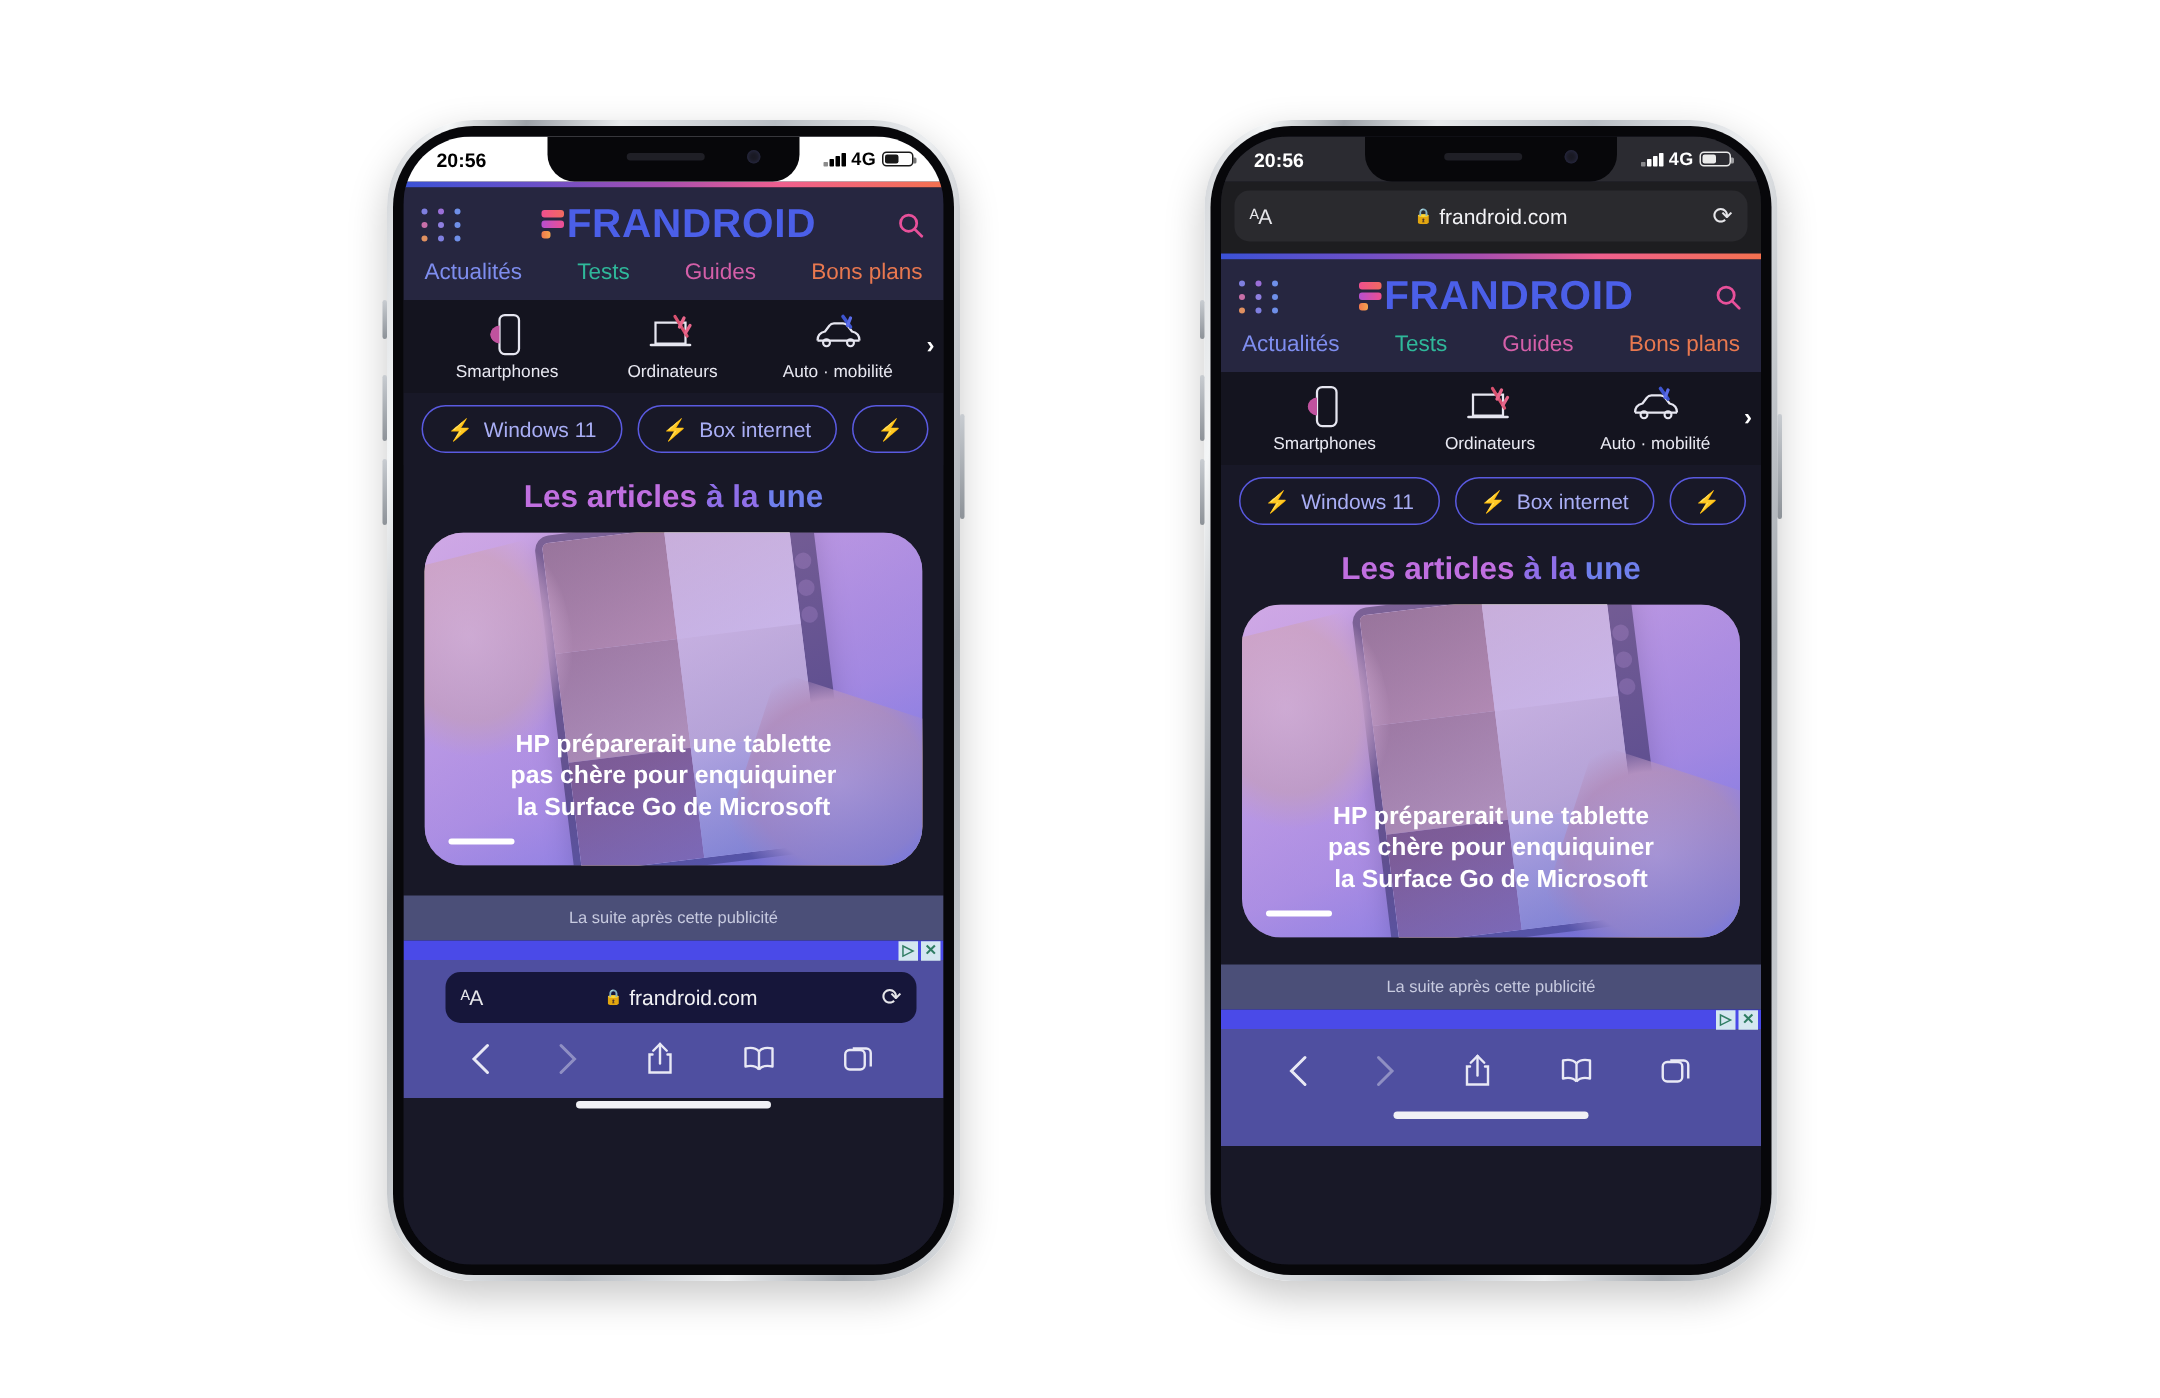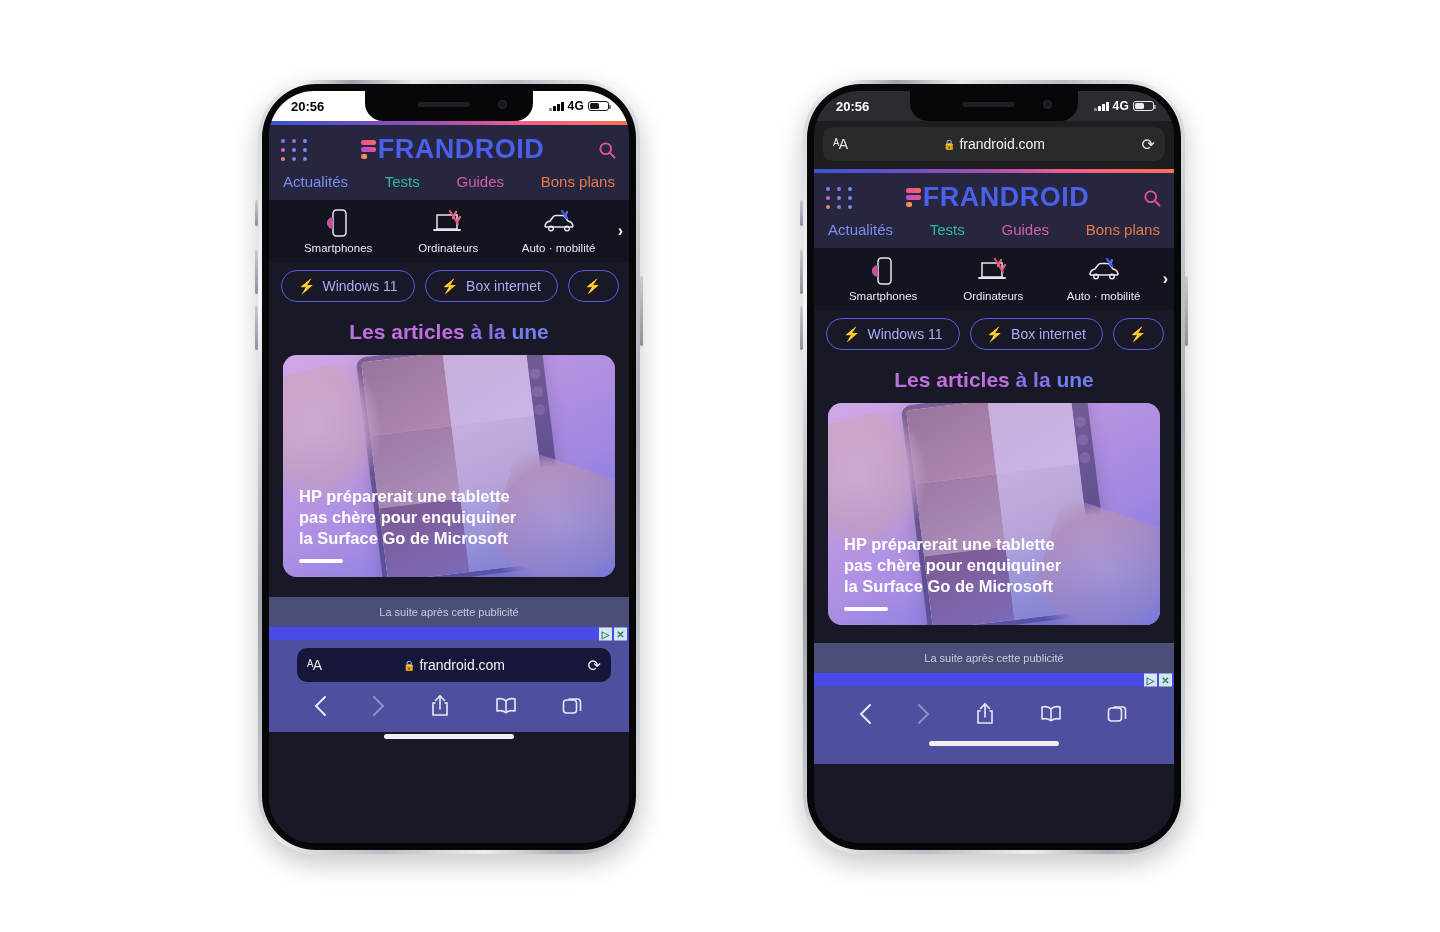--- a/index.html
+++ b/index.html
@@ -118,21 +118,21 @@
   .chip {
     display: flex; align-items: center; gap: 7px;
     border: 1.3px solid #5a5ae0; border-radius: 30px;
     color: #a9aef5; white-space: nowrap; flex: none;
   }
   .chip .bolt { color: #8b8cf0; }
 
   .sect-title { text-align: center; font-weight: bold; padding: 10px 0 11px; }
   .sect-title .g1 { color:#c06fe0; } .sect-title .g2{ color:#8f6fe8; } .sect-title .g3{ color:#6f7fec; }
 
-  .card { margin: 0 14px; border-radius: 14px; overflow: hidden; position: relative; }
+  .card { margin: 0 14px; border-radius: 26px; overflow: hidden; position: relative; text-align: center; }
   .card .photo { position: absolute; inset: 0; }
   .card .tint { position: absolute; inset: 0; background: linear-gradient(160deg, rgba(200,150,230,.55) 0%, rgba(150,120,235,.5) 60%, rgba(95,105,235,.7) 100%); }
   .card .txt { position: relative; color: #fff; font-weight: bold; }
   .card .rule { position: relative; height: 4px; width: 44px; background: #fff; border-radius: 2px; }
 
   
   .ph-bg { position:absolute; inset:0; background: linear-gradient(140deg,#d9bfe4,#c7a9dd 35%,#b49ad8 60%,#9a8fd6); }
   .ph-hand-l { position:absolute; left:-4%; top:6%; width: 34%; height: 60%; background: radial-gradient(ellipse at 40% 40%, #e8cdbc 0%, #d7b6a4 50%, rgba(190,160,160,0) 72%); transform: rotate(-14deg); }
   .ph-hand-r { position:absolute; right:-6%; bottom:-8%; width: 42%; height: 58%; background: radial-gradient(ellipse at 45% 45%, #e6c7b4 0%, #cfa894 55%, rgba(190,160,160,0) 75%); transform: rotate(18deg); }
   .ph-tab { position:absolute; left: 26%; top: -4%; width: 56%; height: 104%; background: #2a2836; border-radius: 10px; transform: rotate(-7deg); box-shadow: 0 6px 18px rgba(0,0,0,.3); overflow:hidden; }

